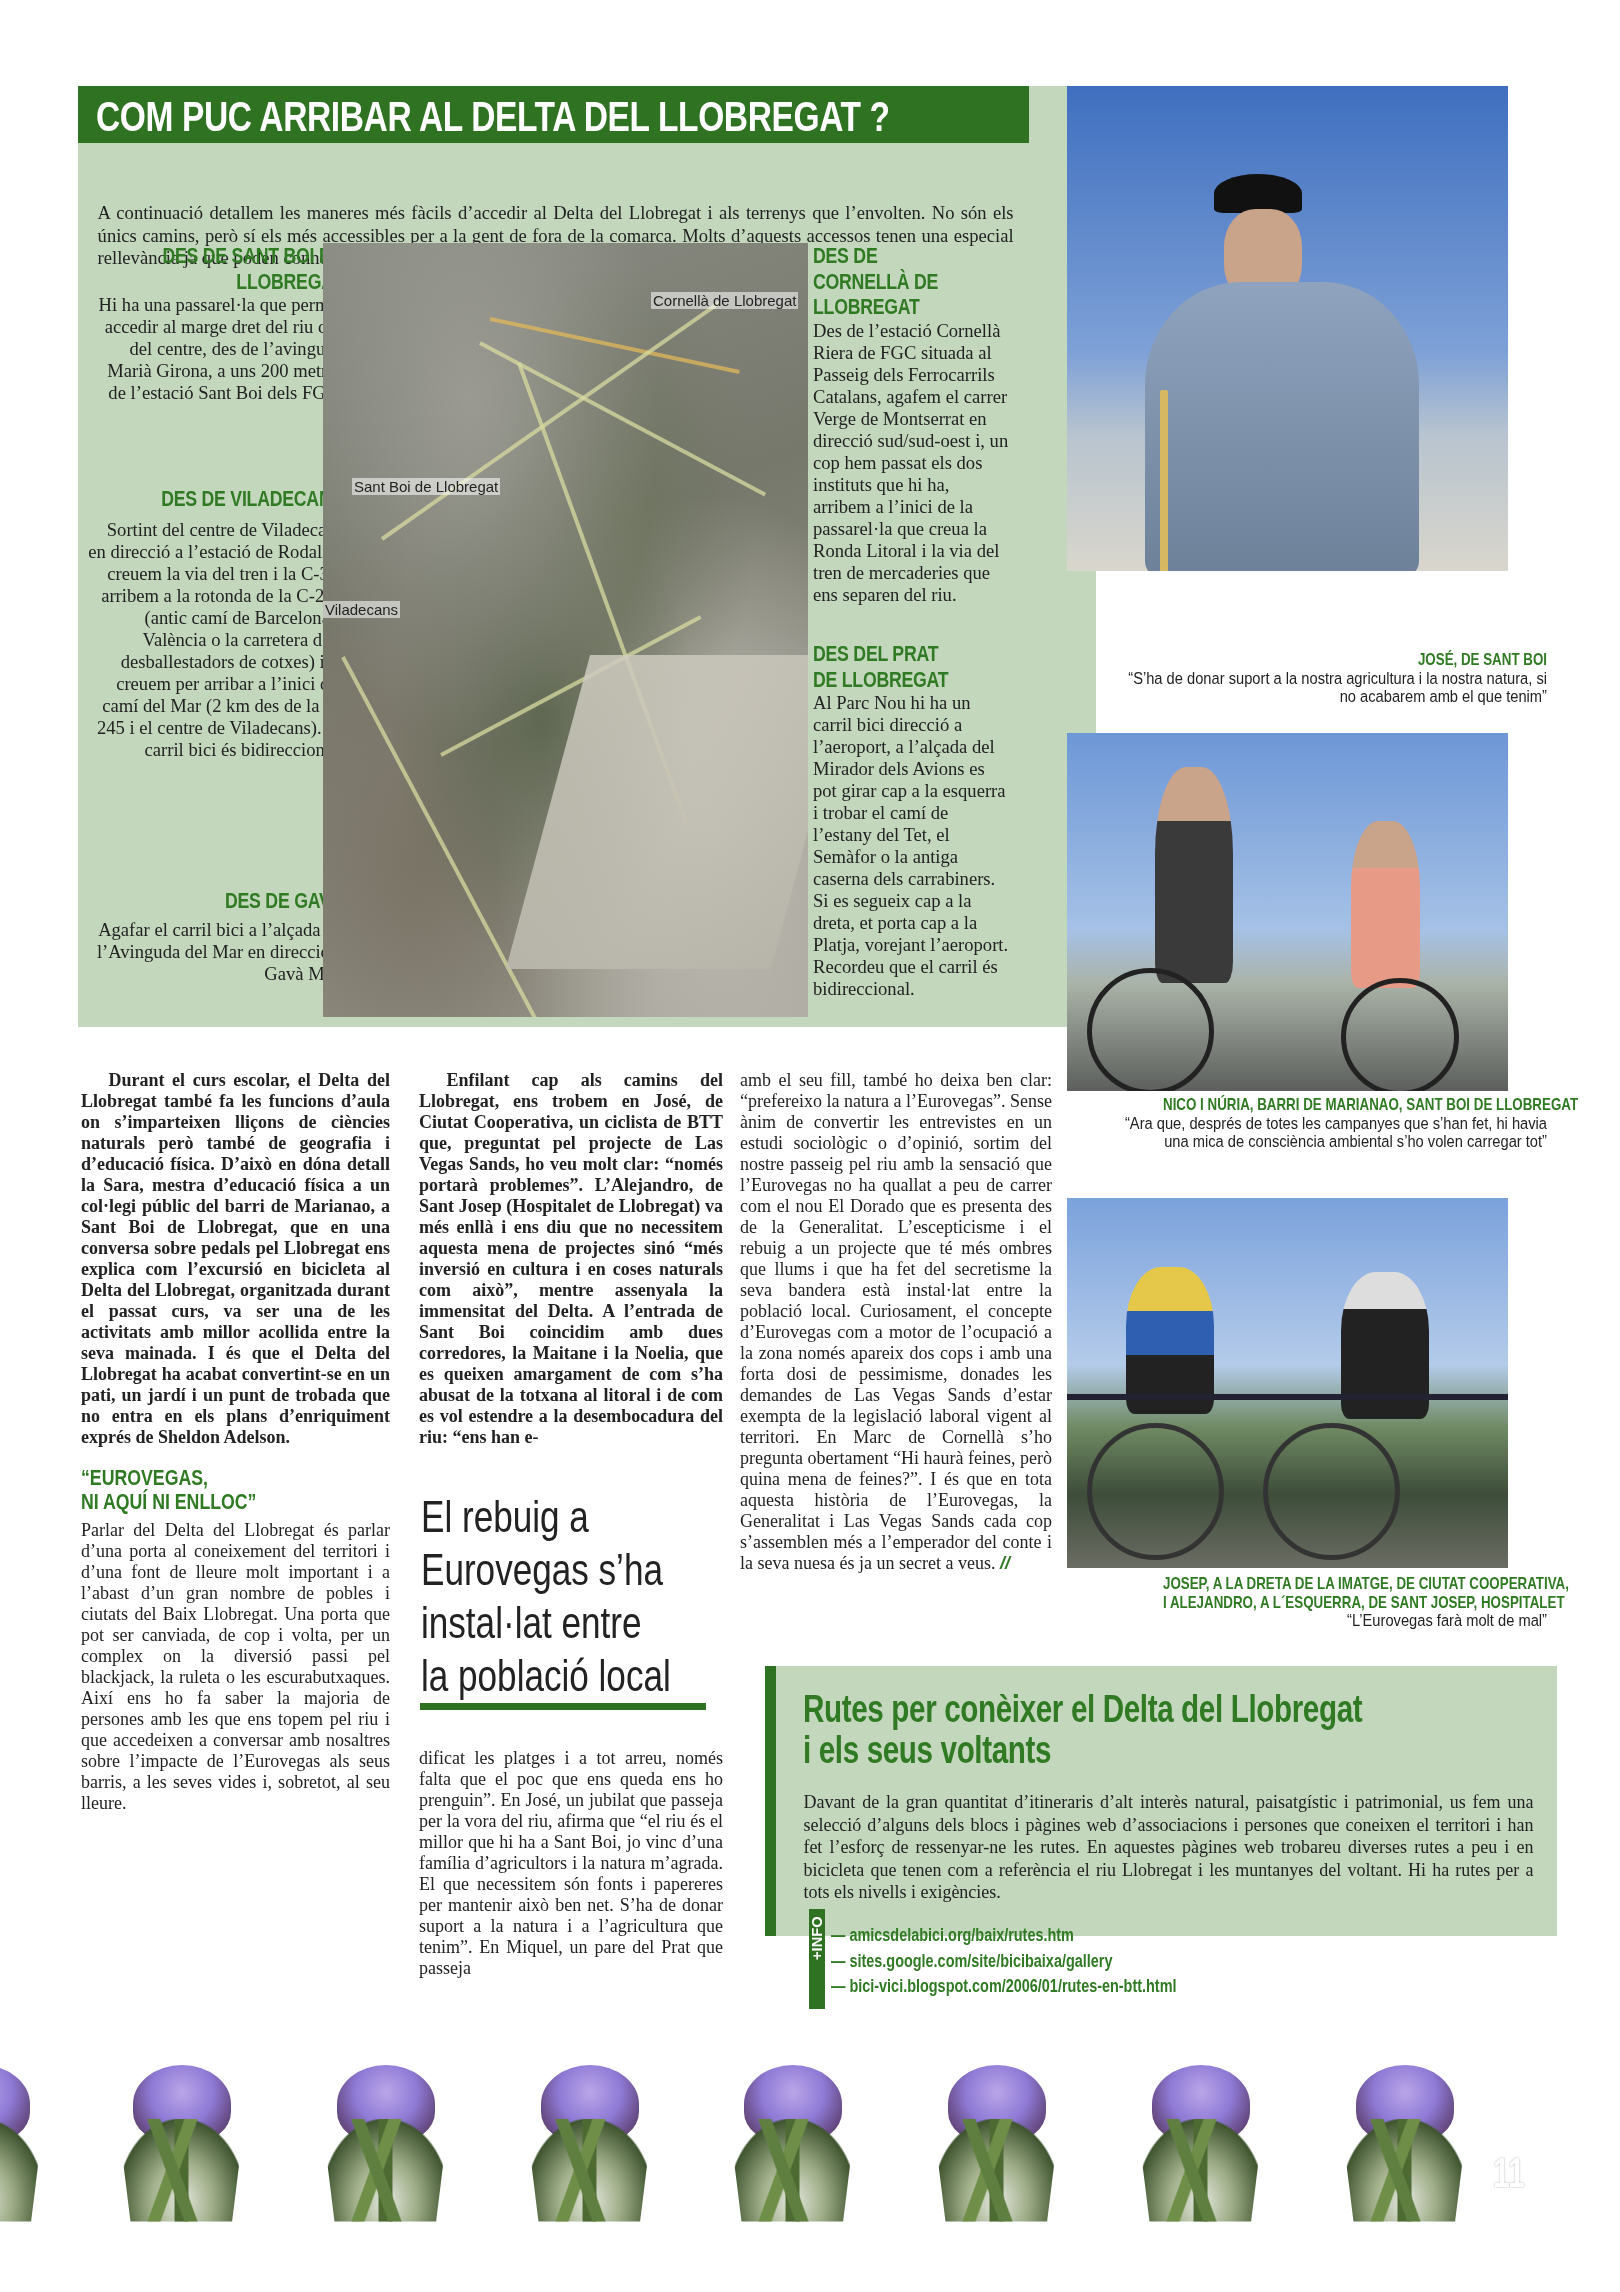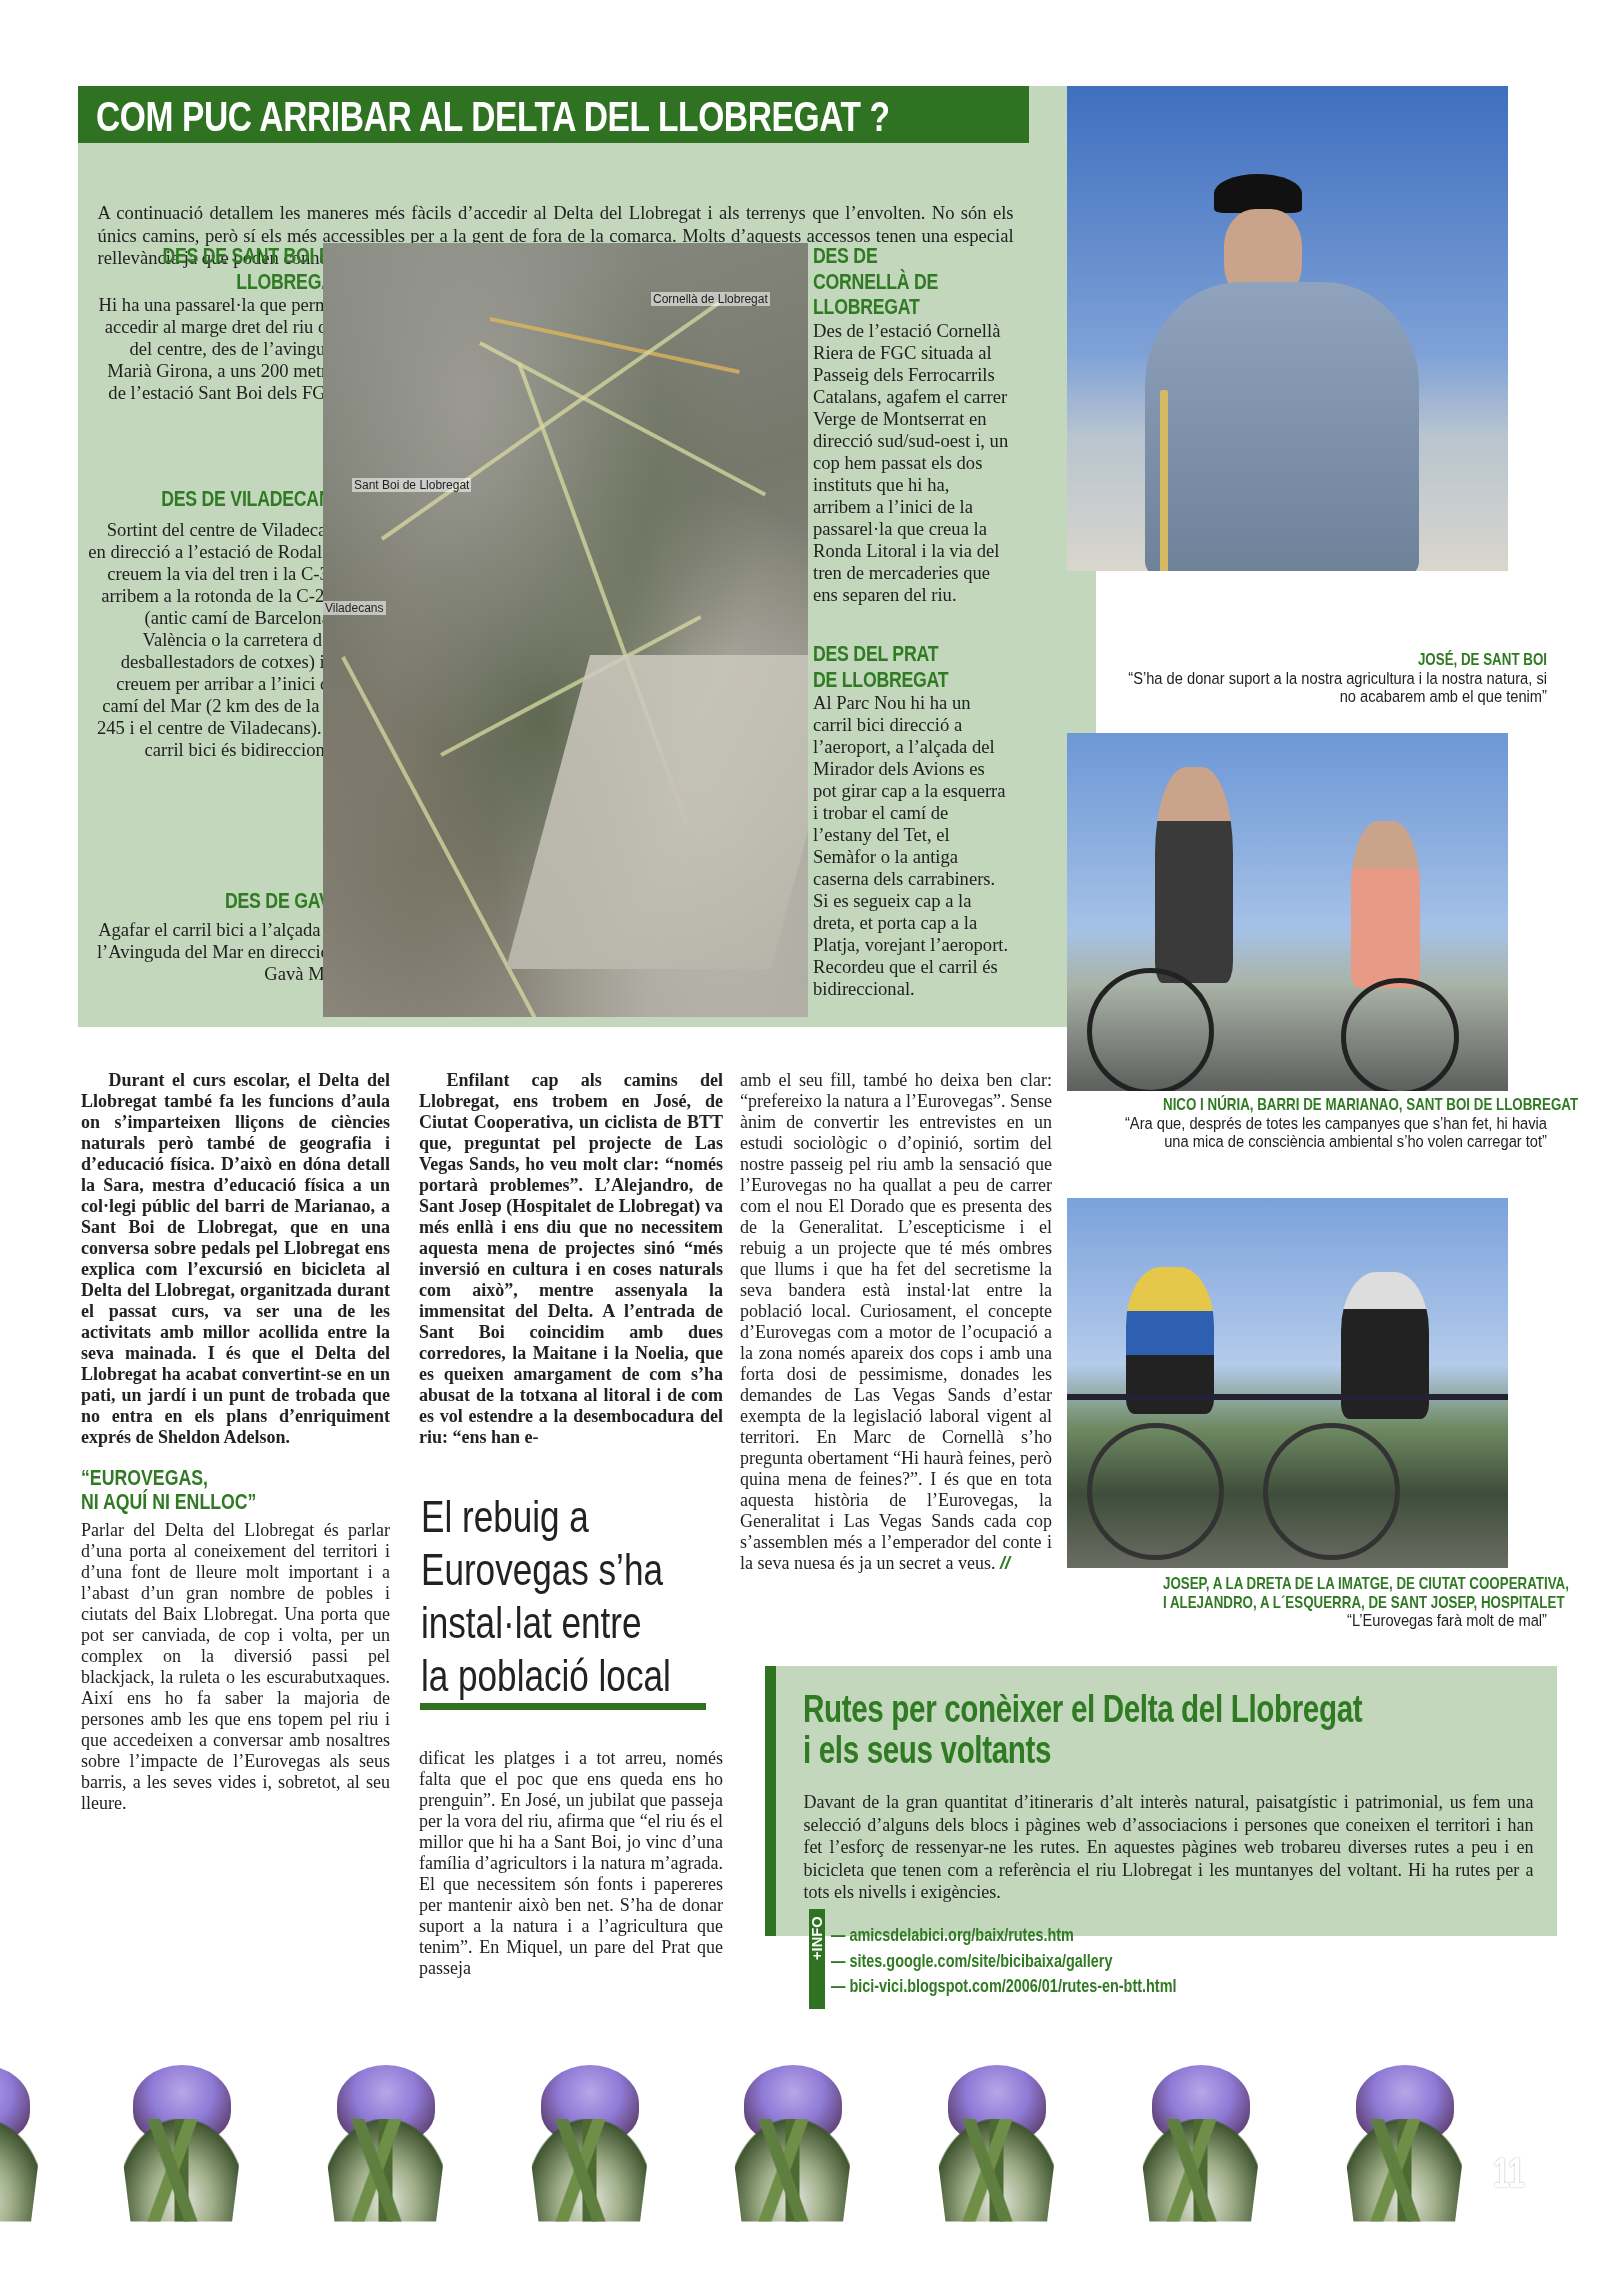--- a/index.html
+++ b/index.html
@@ -21,21 +21,21 @@
 
   #map { position: absolute; left: 245px; top: 157px; width: 485px; height: 774px; overflow: hidden;
     background:
       radial-gradient(ellipse at 30% 20%, #9a9a92 0%, transparent 40%),
       radial-gradient(ellipse at 60% 35%, #6f7560 0%, transparent 35%),
       radial-gradient(ellipse at 45% 60%, #5d6650 0%, transparent 40%),
       radial-gradient(ellipse at 80% 75%, #c4c2b8 0%, transparent 40%),
       radial-gradient(ellipse at 20% 80%, #7a7466 0%, transparent 45%),
       linear-gradient(160deg, #8a8c84 0%, #76786c 40%, #8c8a80 70%, #a9a79e 100%); }
   .map-road { position: absolute; background: #d8dba0; opacity: .75; height: 3.9px; transform-origin: left center; }
-  .map-label { position: absolute; font-family: "Liberation Sans", sans-serif; font-size: 12px; color: #222; background: rgba(255,255,255,.55); padding: 0 2px; white-space: nowrap; }
+  .map-label { position: absolute; font-family: "Liberation Sans", sans-serif; font-size: 15px; color: #222; background: rgba(255,255,255,.55); padding: 0 2px; white-space: nowrap; }
 
   
   .photo { position: absolute; overflow: hidden; }
   #photo-jose { left: 1067px; top: 86px; width: 441px; height: 485px;
     background: linear-gradient(180deg, #3f6fbf 0%, #7ea1d7 55%, #b8c4cf 72%, #d9d6cc 100%); }
   #photo-bikes1 { left: 1067px; top: 733px; width: 441px; height: 358px;
     background: linear-gradient(180deg, #6d97d6 0%, #a5c1e6 55%, #aab3a8 70%, #5c5f5c 100%); }
   #photo-bikes2 { left: 1067px; top: 1198px; width: 441px; height: 370px;
     background: linear-gradient(180deg, #7ba2dc 0%, #b4cbea 45%, #6f8a63 62%, #3e4d3a 80%, #6b6d64 100%); }
   .fig { position: absolute; border-radius: 40% 40% 10% 10%; }

